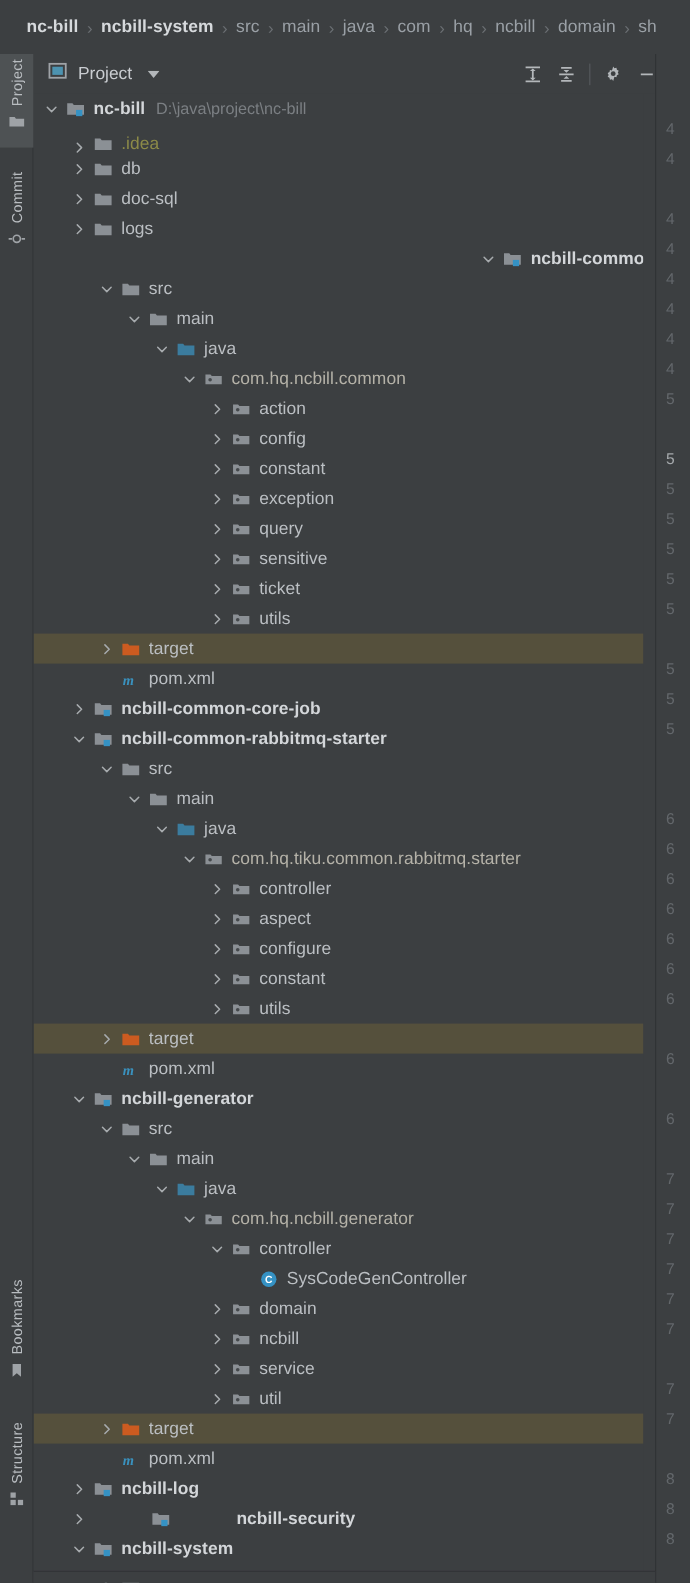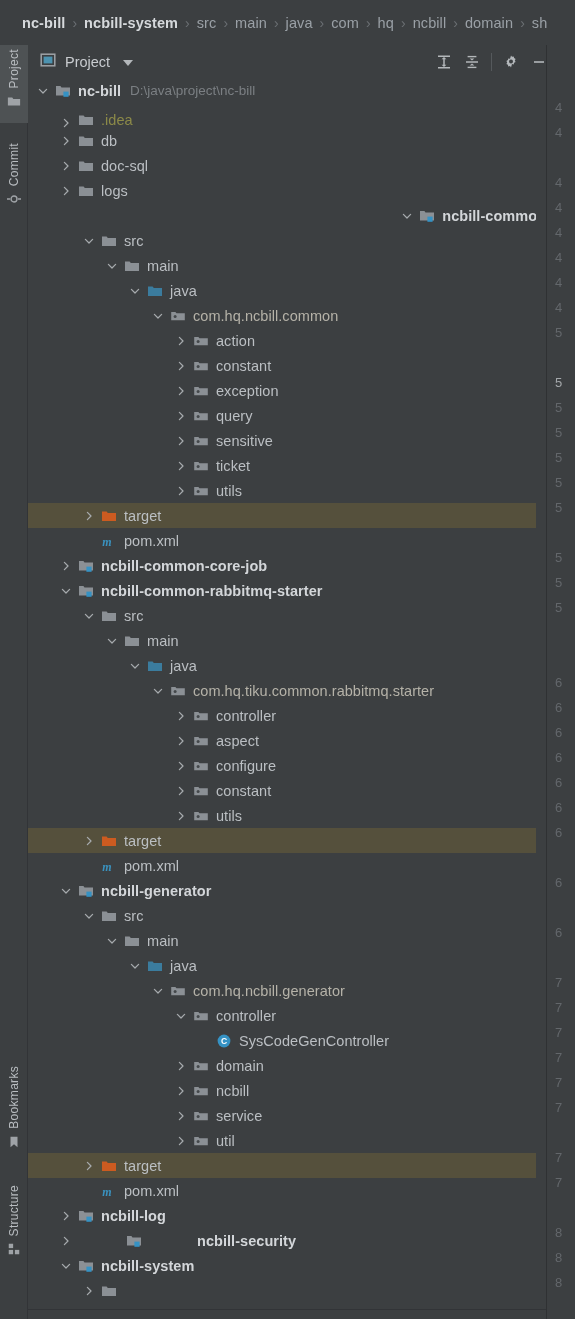--- a/index.html
+++ b/index.html
@@ -360,20 +360,32 @@
       <span class="twisty">
         <svg viewBox="0 0 10 10" width="10" height="10">
           <path d="M3.4 1.4L7 5L3.4 8.6" fill="none" stroke="#a7abae" stroke-width="1.25" stroke-linecap="round" stroke-linejoin="round"></path>
         </svg>
       </span>
       <svg class="ico" viewBox="0 0 16 16">
         <path d="M1.2 4h4.2l1.1 1.3H14.8v6.9H1.2z" fill="#8b9095"></path>
         <circle cx="5.1" cy="8.4" r="1.5" fill="#44484b"></circle>
       </svg>
       <span class="lbl">action</span>
+    </div>
+    <div class="row" style="padding-left: 148px;">
+      <span class="twisty">
+        <svg viewBox="0 0 10 10" width="10" height="10">
+          <path d="M3.4 1.4L7 5L3.4 8.6" fill="none" stroke="#a7abae" stroke-width="1.25" stroke-linecap="round" stroke-linejoin="round"></path>
+        </svg>
+      </span>
+      <svg class="ico" viewBox="0 0 16 16">
+        <path d="M1.2 4h4.2l1.1 1.3H14.8v6.9H1.2z" fill="#8b9095"></path>
+        <circle cx="5.1" cy="8.4" r="1.5" fill="#44484b"></circle>
+      </svg>
+      <span class="lbl">config</span>
     </div>
     <div class="row" style="padding-left: 148px;">
       <span class="twisty">
         <svg viewBox="0 0 10 10" width="10" height="10">
           <path d="M3.4 1.4L7 5L3.4 8.6" fill="none" stroke="#a7abae" stroke-width="1.25" stroke-linecap="round" stroke-linejoin="round"></path>
         </svg>
       </span>
       <svg class="ico" viewBox="0 0 16 16">
         <path d="M1.2 4h4.2l1.1 1.3H14.8v6.9H1.2z" fill="#8b9095"></path>
         <circle cx="5.1" cy="8.4" r="1.5" fill="#44484b"></circle>

